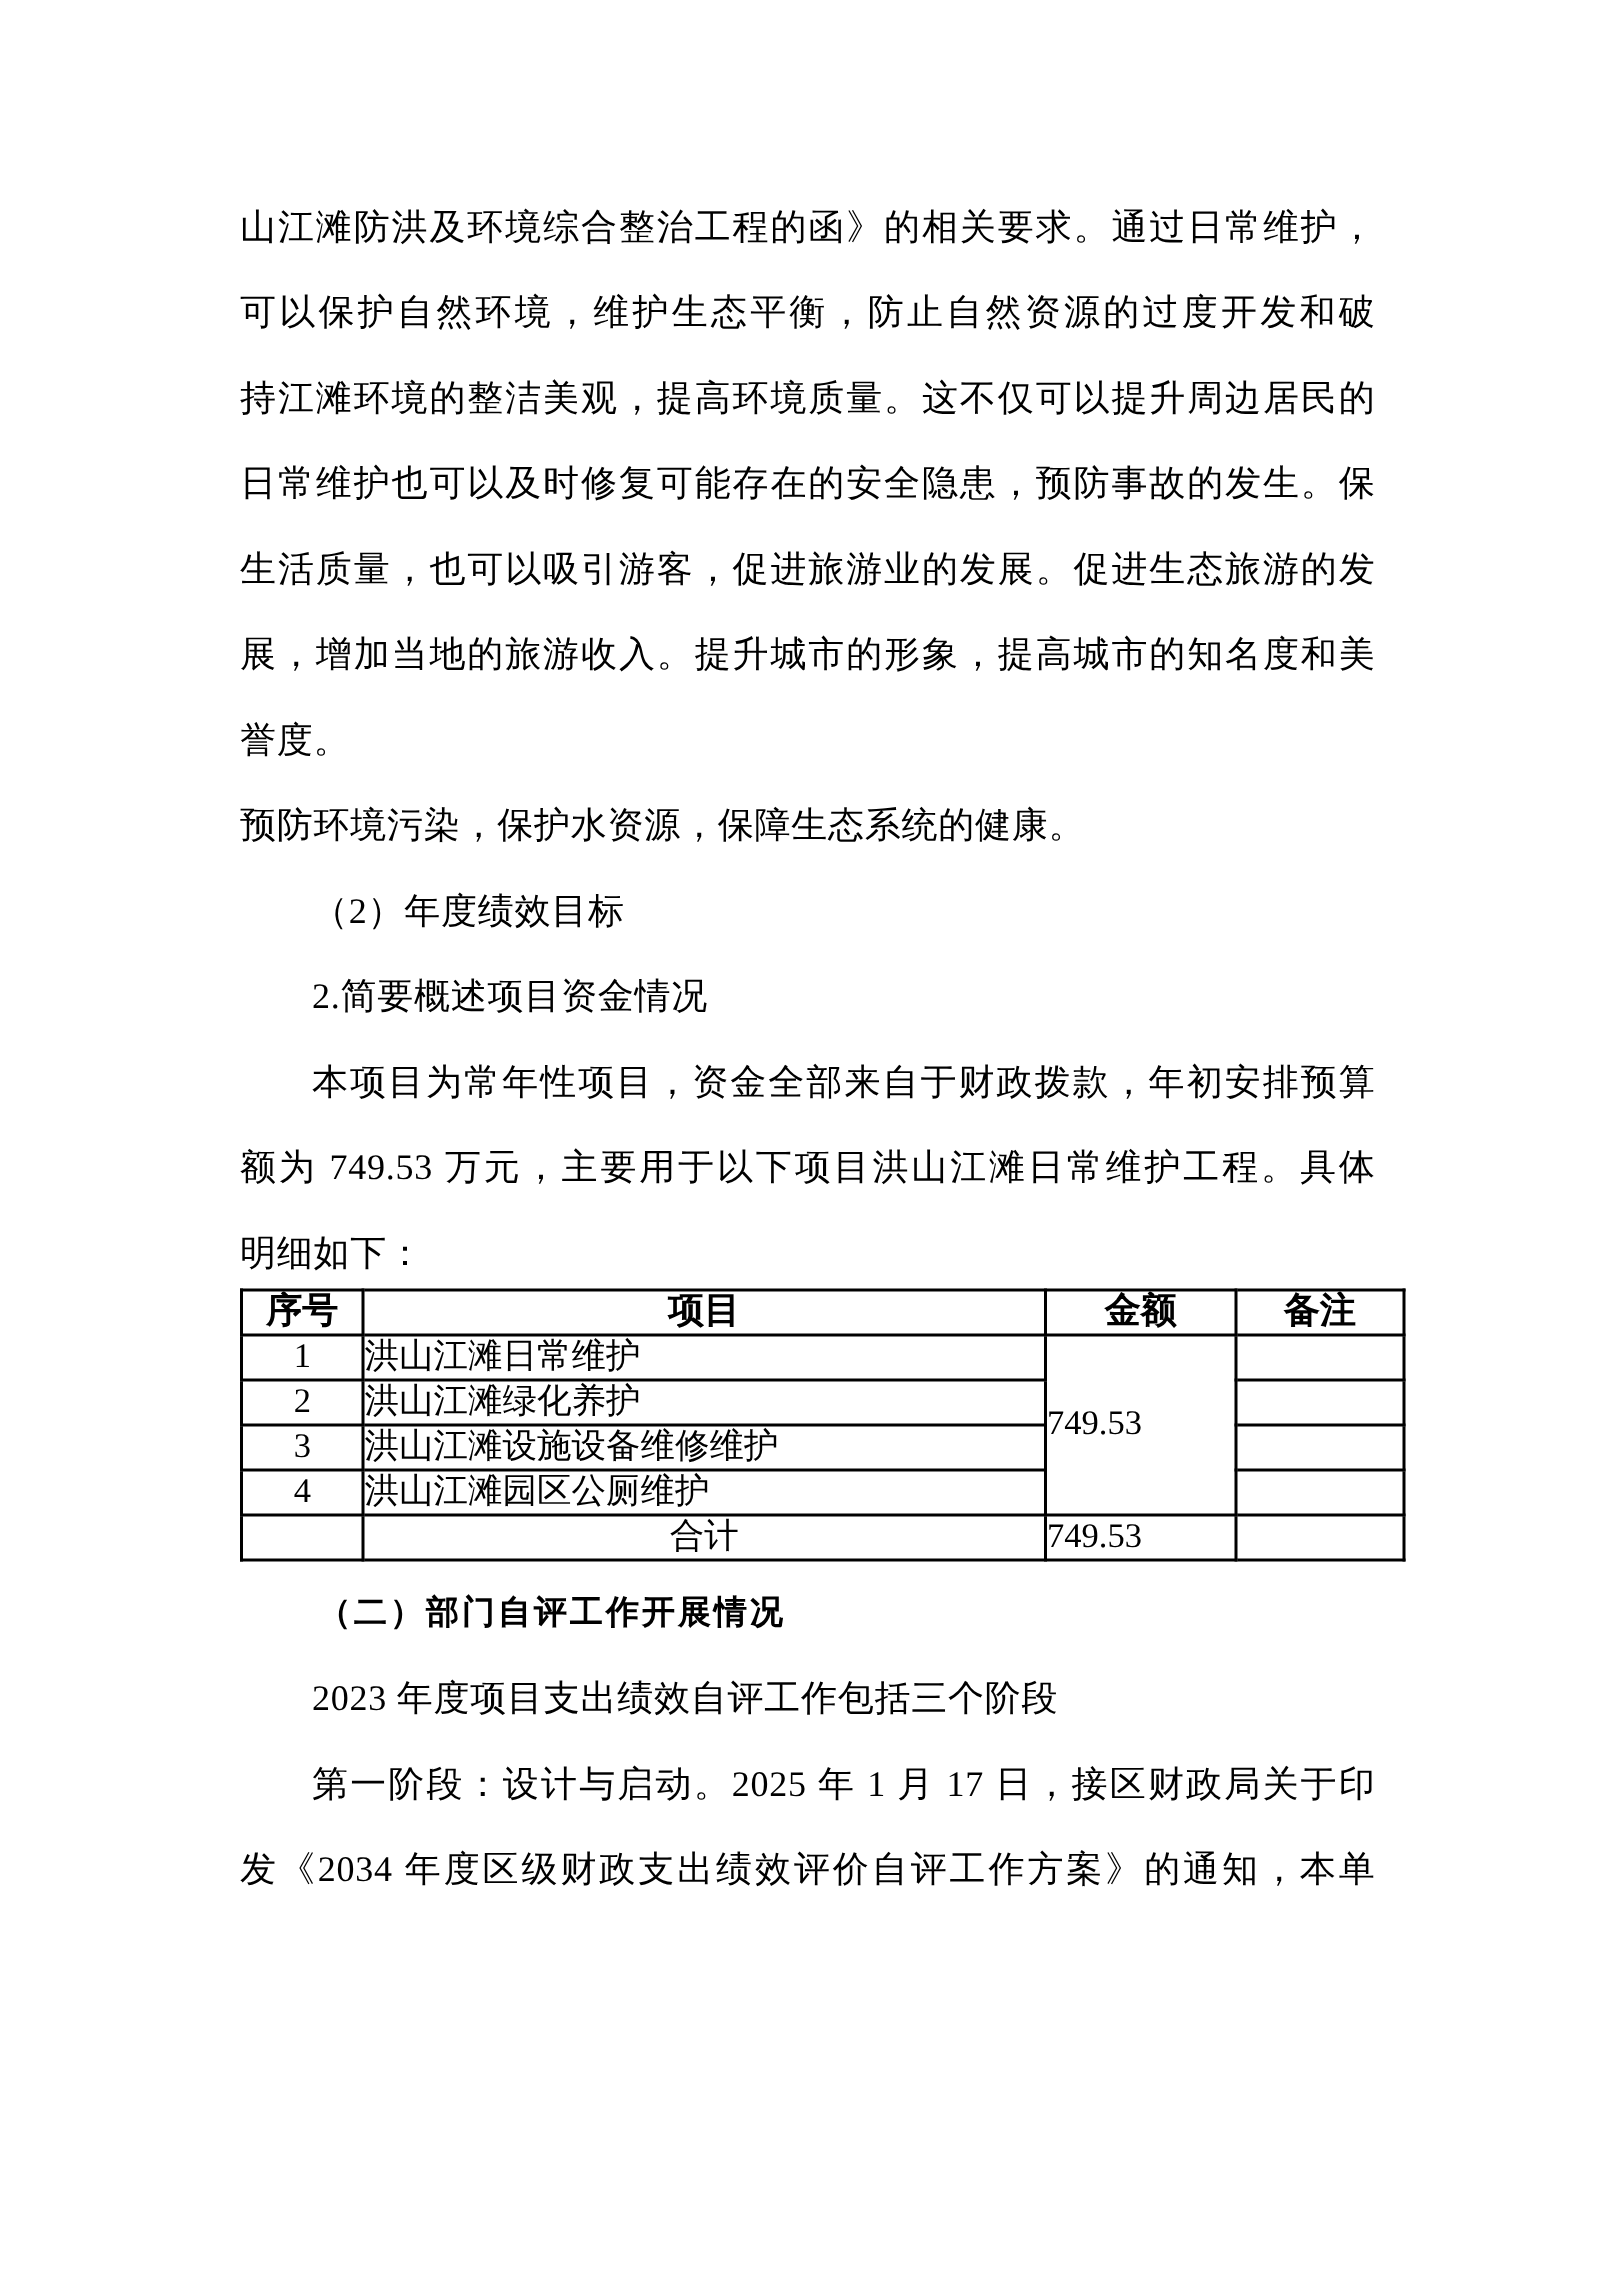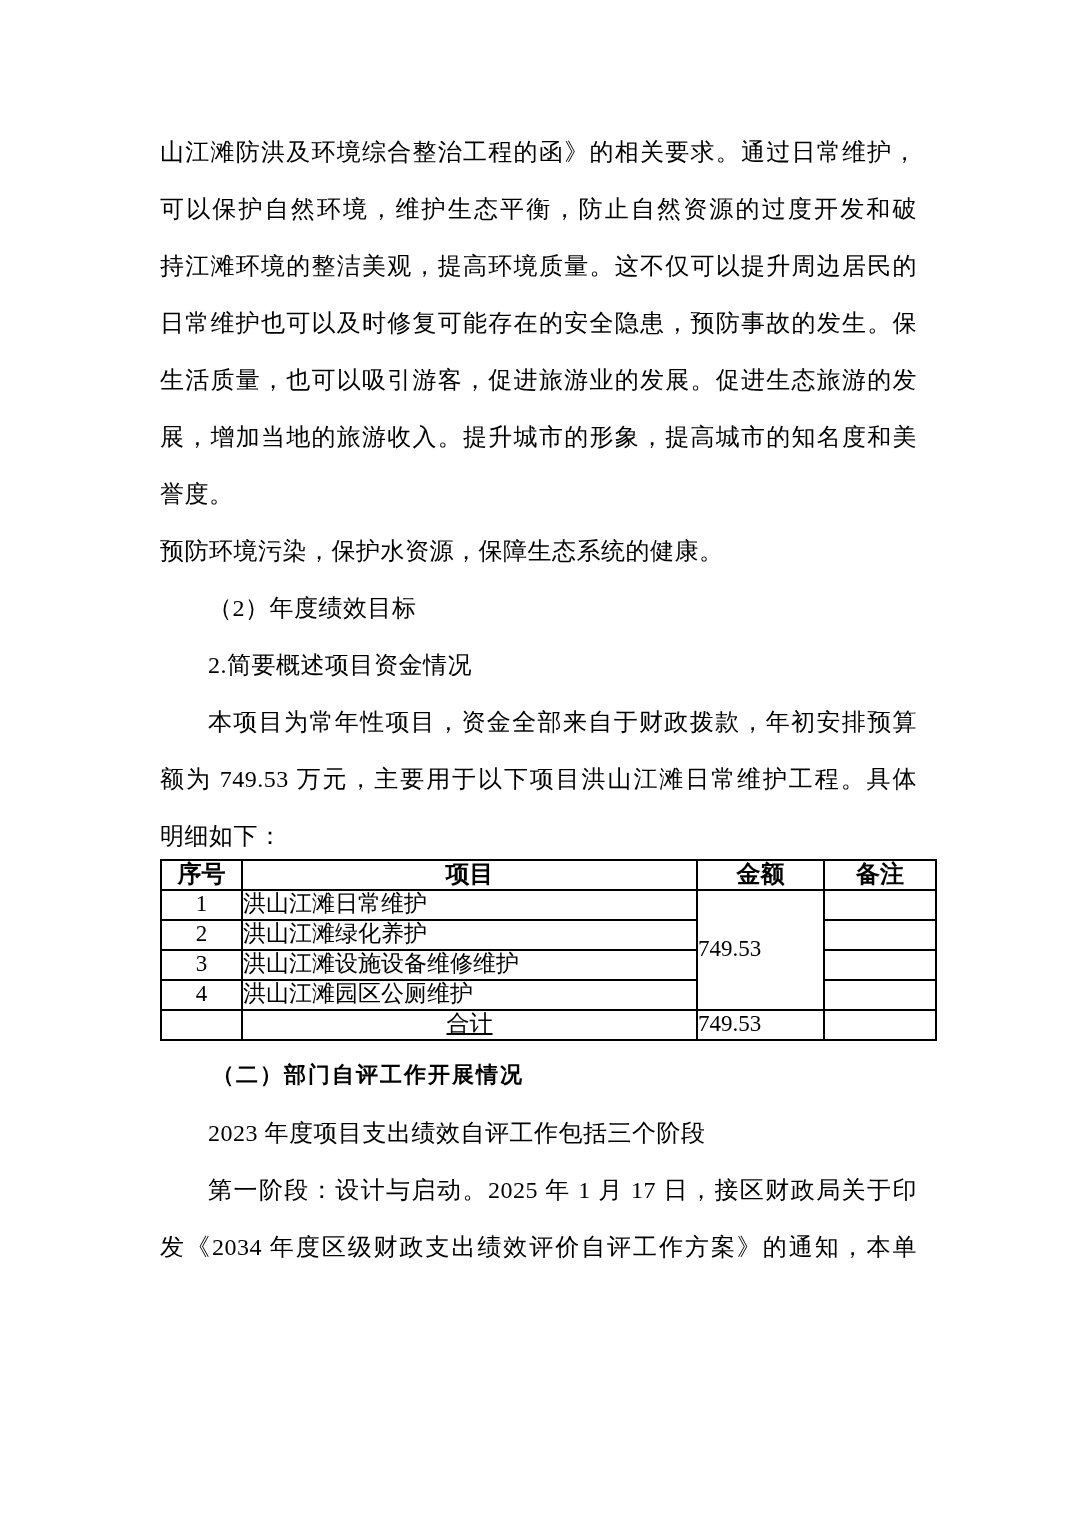--- a/index.html
+++ b/index.html
@@ -47,21 +47,21 @@
   }
   table.funds th {
     height: 26px;
     font-size: 24px;
     font-weight: bold;
     text-align: center;
   }
   table.funds td { height: 28px; }
   td.c-seq { text-align: center; }
   td.c-item { text-align: left; padding-left: 12px; margin-left: 36px; }
-  td.c-item-center { text-align: center; text-decoration: underline; }
+  td.c-item-center { text-align: center; }
   td.c-amount { text-align: left; }
   td.c-note { }
 
   .sec-heading {
     margin-top: 12px;
     font-size: 22px;
     font-weight: bold;
     line-height: 44px;
     height: 44px;
     text-indent: 52px;

